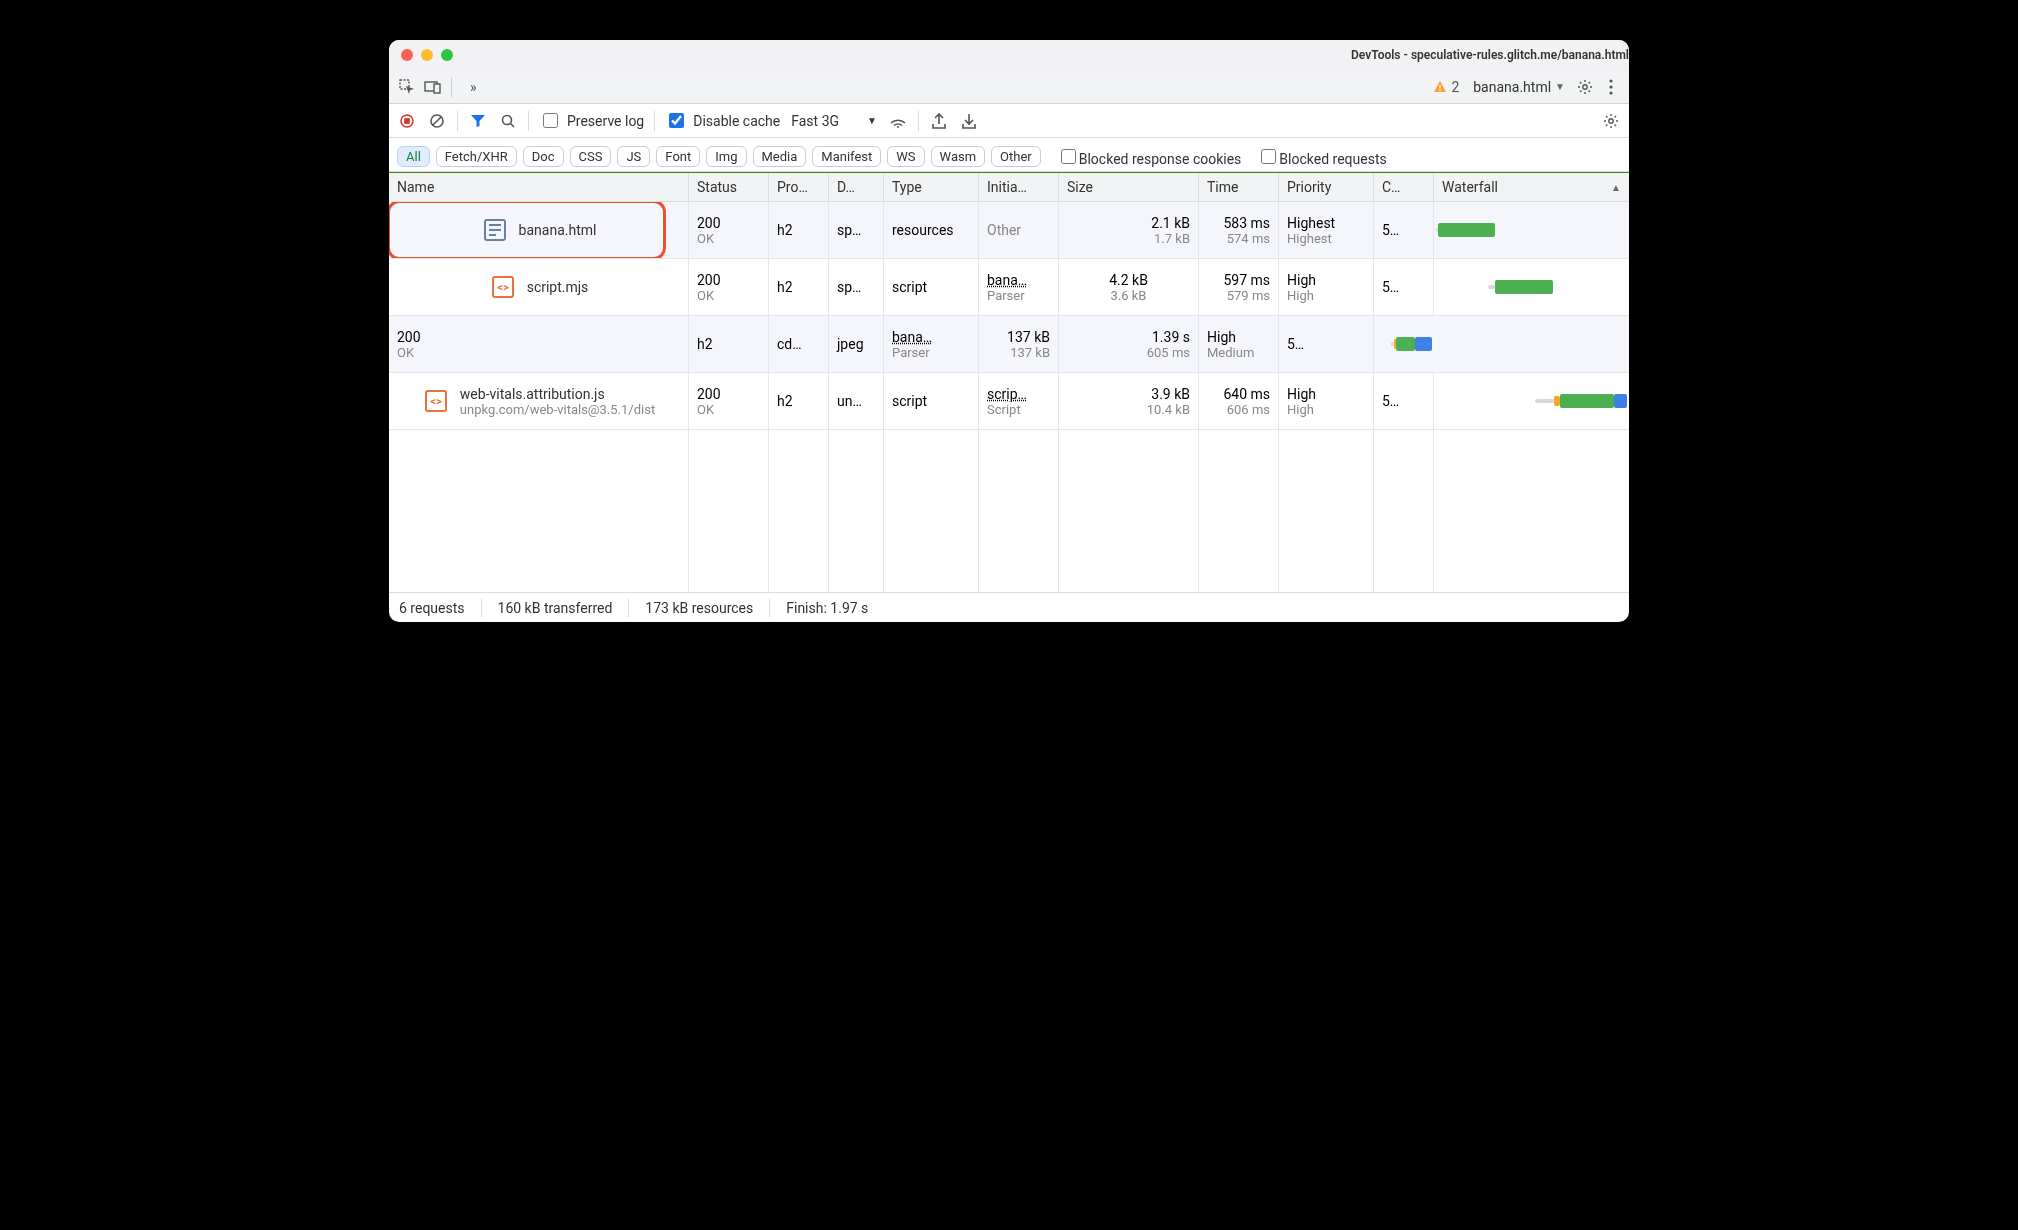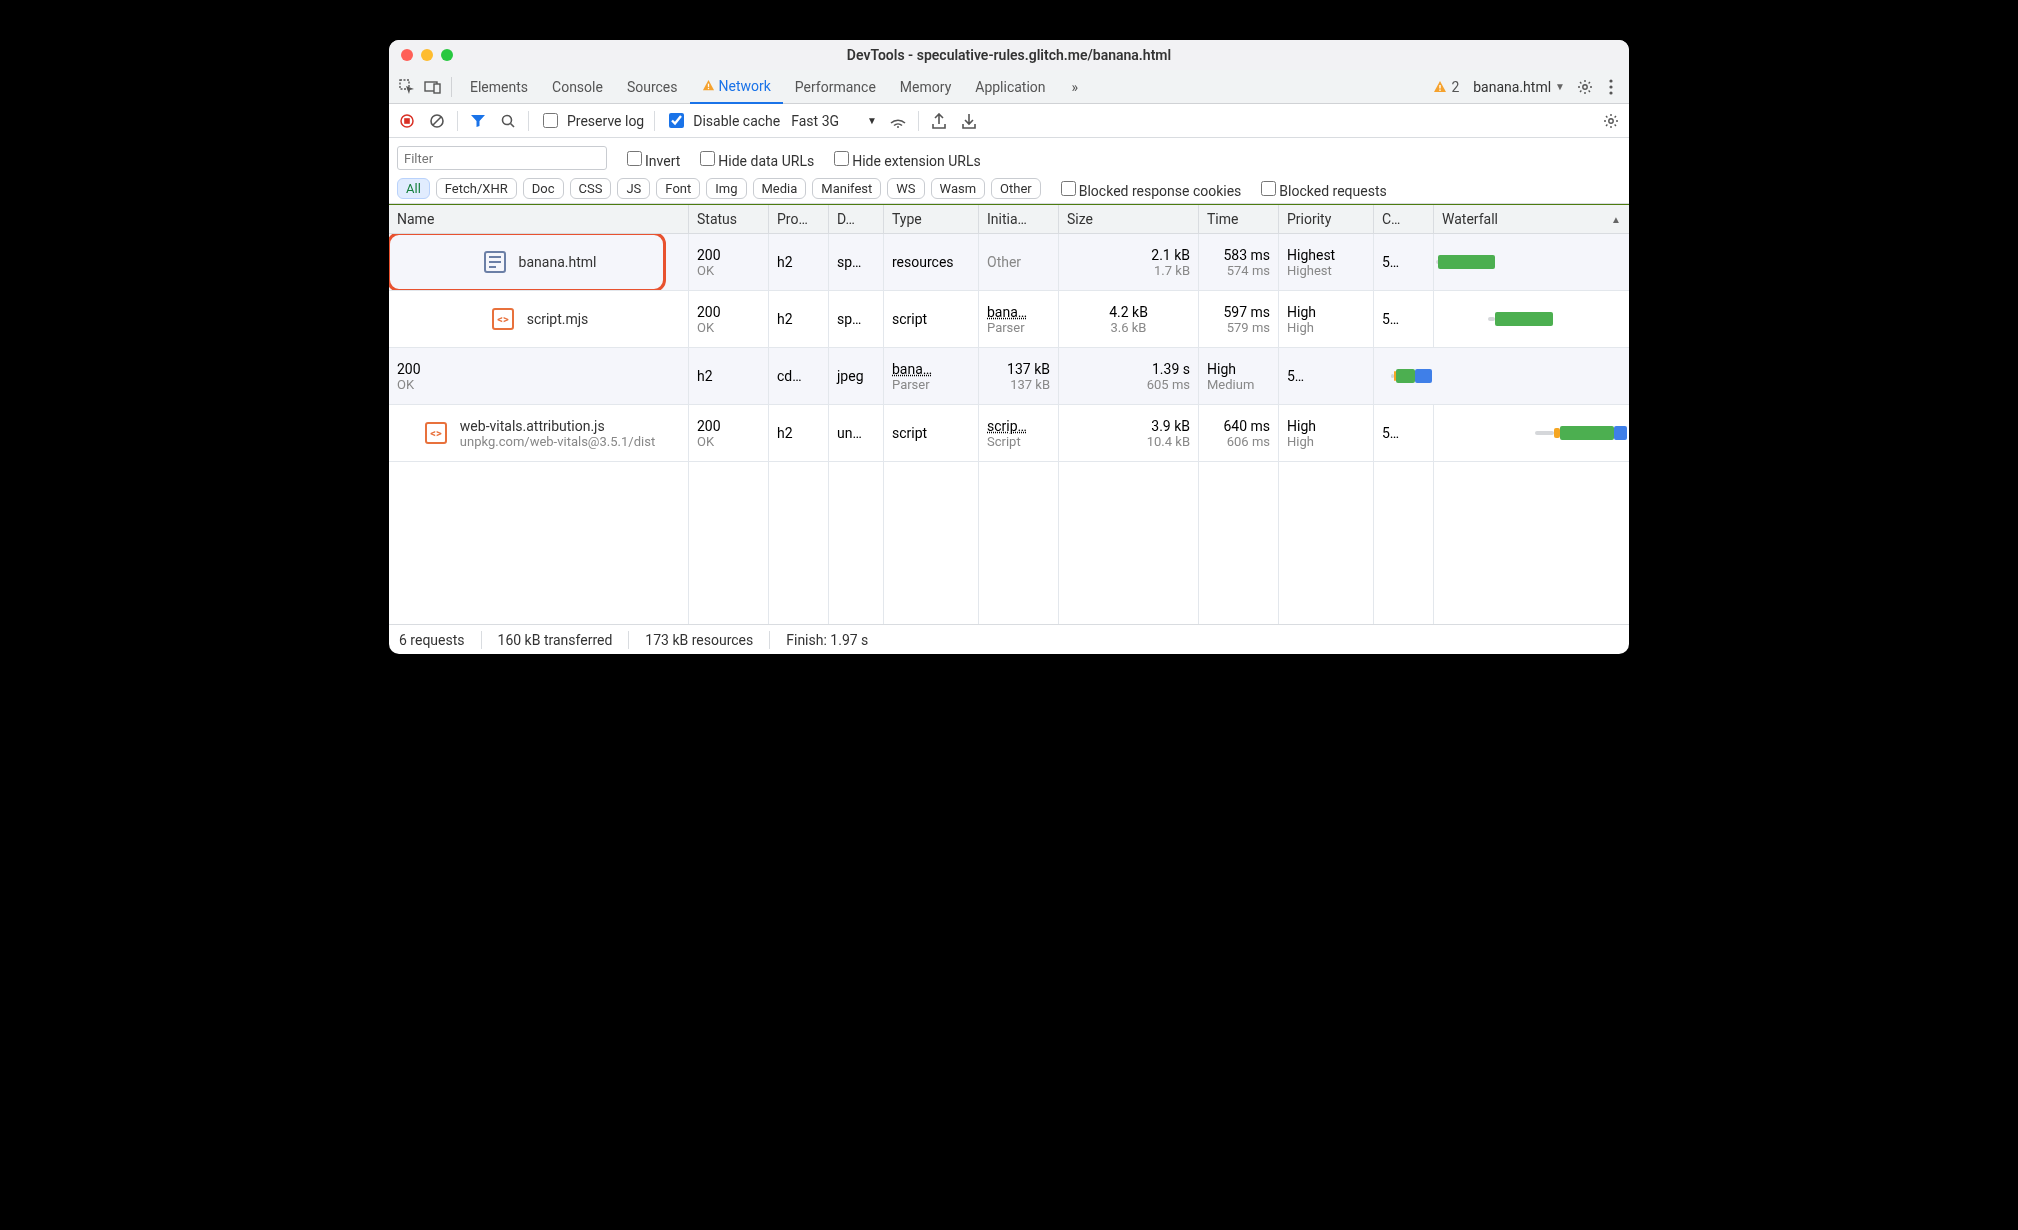--- a/index.html
+++ b/index.html
@@ -2,21 +2,21 @@
 <html><head>
 <meta charset="utf-8">
 <style>
   * { box-sizing: border-box; font-family: -apple-system, BlinkMacSystemFont, "Segoe UI", Roboto, sans-serif; }
   body { margin: 0; background: #000; display: flex; justify-content: center; align-items: flex-start; padding: 40px 0; }
   .window { width: 1240px; background: #fff; border-radius: 10px; overflow: hidden; box-shadow: 0 10px 40px rgba(0,0,0,0.5); display:flex; flex-direction:column;}
   .titlebar { height: 30px; background: #f2f2f4; display: flex; align-items: center; position: relative; }
   .traffic { display: flex; gap: 8px; margin-left: 12px; }
   .dot { width: 12px; height: 12px; border-radius: 50%; }
   .dot.red { background: #ff5f57; } .dot.yellow { background: #febc2e; } .dot.green { background: #28c840; }
-  .title { position: absolute; left: 0; right: 0; text-align: center; font-weight: 600; font-size: 14px; color: #333; pointer-events:none;}
+  .title { position: absolute; left: 0; right: 0; text-align: right; font-weight: 600; font-size: 12px; color: #333; pointer-events:none;}
   .tabs { height: 34px; background: #f1f3f4; border-bottom: 1px solid #d0d2d5; display: flex; align-items: center; padding: 0 6px; gap: 2px; font-size: 14px; color: #555; }
   .tabs .ico { width: 24px; height: 24px; display:flex; align-items:center; justify-content:center; color:#555; cursor:pointer;}
   .tabs .tab { padding: 0 12px; height: 34px; display:flex; align-items:center; cursor:pointer; gap:4px;}
   .tabs .tab.active { color: #1a73e8; border-bottom: 2px solid #1a73e8; }
   .tabs .spacer { flex: 1; }
   .tabs .warn-badge { display:flex; align-items:center; gap:4px; color:#555; padding:0 6px;}
   .tabs .context { display:flex; align-items:center; gap:4px; color:#333; padding:0 6px; cursor:pointer;}
   .toolbar { height: 34px; border-bottom: 1px solid #d9dce0; display:flex; align-items:center; padding: 0 8px; gap: 10px; font-size:14px; color:#333;}
   .toolbar .icobtn { width:20px; height:20px; display:flex; align-items:center; justify-content:center; cursor:pointer;}
   .toolbar .sep { width:1px; height:20px; background:#d9dce0;}
@@ -80,36 +80,20 @@
           <path d="M7 7 L15 10 L11 11 L10 15 Z" fill="#555" stroke="none"></path>
       </svg>
     </div>
     <div class="ico">
       <svg width="18" height="14" viewBox="0 0 18 14" fill="none" stroke="#555" stroke-width="1.4">
         <rect x="1" y="2" width="12" height="9"></rect>
           <rect x="10" y="4" width="6" height="9" fill="#f1f3f4"></rect>
       </svg>
     </div>
     <div style="width:1px;height:20px;background:#d0d2d5;margin:0 4px;"></div>
-    <div id="tab-container" style="display:flex;">
-        <div class="tab">Elements</div>
-        <div class="tab">Console</div>
-        <div class="tab">Sources</div>
-        <div class="tab active">
-          <svg width="13" height="13" viewBox="0 0 14 14">
-            <path d="M7 1 L13 12 H1 Z" fill="#f5a22e"></path>
-            <rect x="6.3" y="5" width="1.4" height="3.5" fill="#fff"></rect>
-            <rect x="6.3" y="9.5" width="1.4" height="1.4" fill="#fff"></rect>
-          </svg>
-          <span>Network</span>
-        </div>
-        <div class="tab">Performance</div>
-        <div class="tab">Memory</div>
-        <div class="tab">Application</div>
-      </div>
     <div class="tab">
         <span>»</span>
       </div>
     <div class="spacer"></div>
     <div class="warn-badge">
       <svg width="14" height="14" viewBox="0 0 14 14">
           <path d="M7 1 L13 12 H1 Z" fill="#f5a22e"></path>
           <rect x="6.3" y="5" width="1.4" height="3.5" fill="#fff"></rect>
           <rect x="6.3" y="9.5" width="1.4" height="1.4" fill="#fff"></rect>
         </svg>
@@ -196,26 +180,20 @@
     <div style="flex:1"></div>
     <div class="icobtn">
       <svg width="16" height="16" viewBox="0 0 16 16" fill="none" stroke="#555" stroke-width="1.4">
           <circle cx="8" cy="8" r="2.2"></circle>
           <path d="M8 1v2M8 13v2M1 8h2M13 8h2M3 3l1.4 1.4M11.6 11.6L13 13M13 3l-1.4 1.4M4.4 11.6L3 13"></path>
         </svg>
     </div>
   </div>
 
   <div class="filterbar">
-    <div class="row">
-      <input type="text" placeholder="Filter" style="">
-      <label><input type="checkbox" style=""><span>Invert</span></label>
-      <label><input type="checkbox" style=""><span>Hide data URLs</span></label>
-      <label><input type="checkbox" style=""><span>Hide extension URLs</span></label>
-    </div>
     <div class="row">
       <div class="chiprow" id="chip-container">
           <div class="chip active">All</div>
           <div class="chip">Fetch/XHR</div>
           <div class="chip">Doc</div>
           <div class="chip">CSS</div>
           <div class="chip">JS</div>
           <div class="chip">Font</div>
           <div class="chip">Img</div>
           <div class="chip">Media</div>

